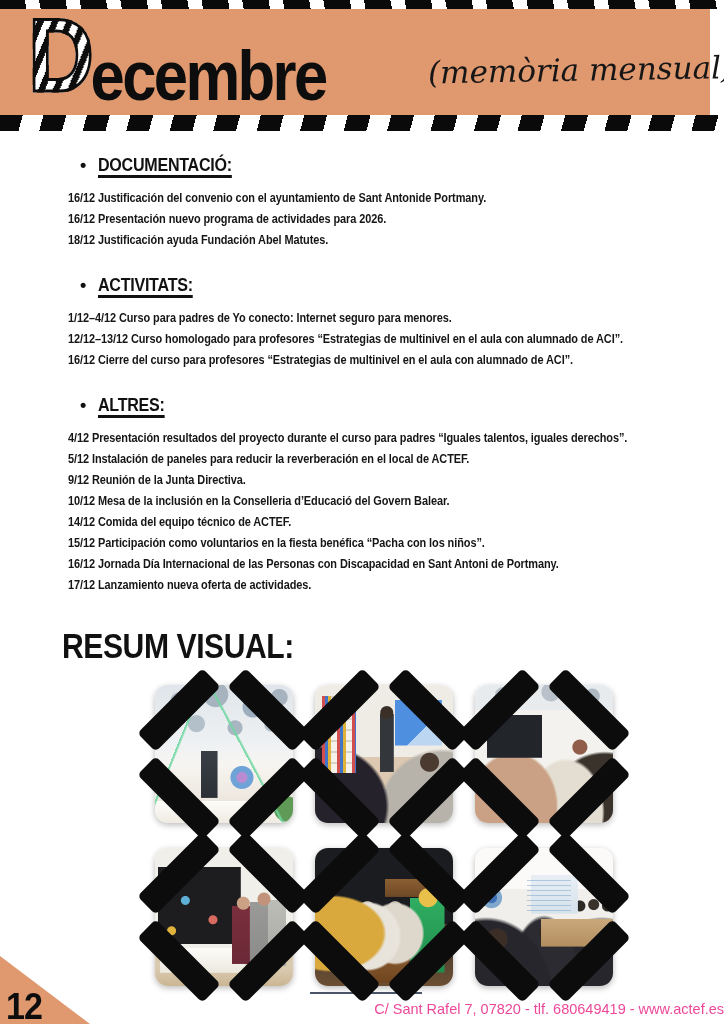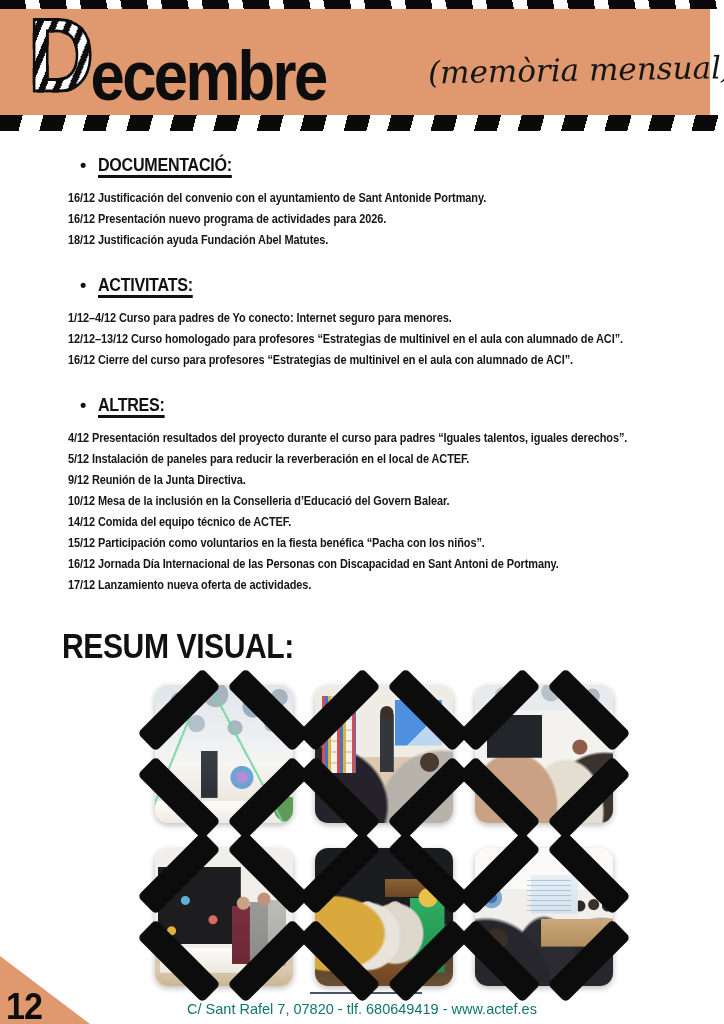--- a/index.html
+++ b/index.html
@@ -133,22 +133,22 @@
     linear-gradient(#caa87b,#b28e5f) no-repeat 100% 64%/52% 20%,
     radial-gradient(circle at 16% 66%,#3a2e26 0 10px,transparent 11px),
     radial-gradient(circle at 54% 62%,#2e2620 0 10px,transparent 11px),
     radial-gradient(ellipse at 8% 108%,#26262c 0 36%,transparent 38%),
     radial-gradient(ellipse at 50% 112%,#2b2b31 0 38%,transparent 40%),
     radial-gradient(ellipse at 92% 108%,#26262c 0 36%,transparent 38%),
     linear-gradient(180deg,#fbfaf8 0 30%,#f1efeb 30% 70%,#e7e3dc 100%);}
 
   
   .footer-divider{position:absolute;left:310px;bottom:30px;width:112px;height:2px;background:#4a5568;}
-  .footer-address{position:absolute;left:0;bottom:7px;width:724px;text-align:center;
-    font-size:14.5px;color:#0f766e;}
+  .footer-address{position:absolute;left:0;bottom:7px;width:724px;text-align:right;
+    font-size:14.5px;color:#ec4899;}
   .page-corner{position:absolute;left:0;bottom:0;width:90px;height:68px;background:#E0986F;
     clip-path:polygon(0 0,0 100%,100% 100%);}
   .page-number{position:absolute;left:6px;bottom:-4px;font-size:37px;font-weight:800;
     letter-spacing:-1px;color:#0d0d0d;transform:scaleX(.92);transform-origin:0 100%;}
 </style>
 </head>
 <body>
 
 <div class="page">
 

